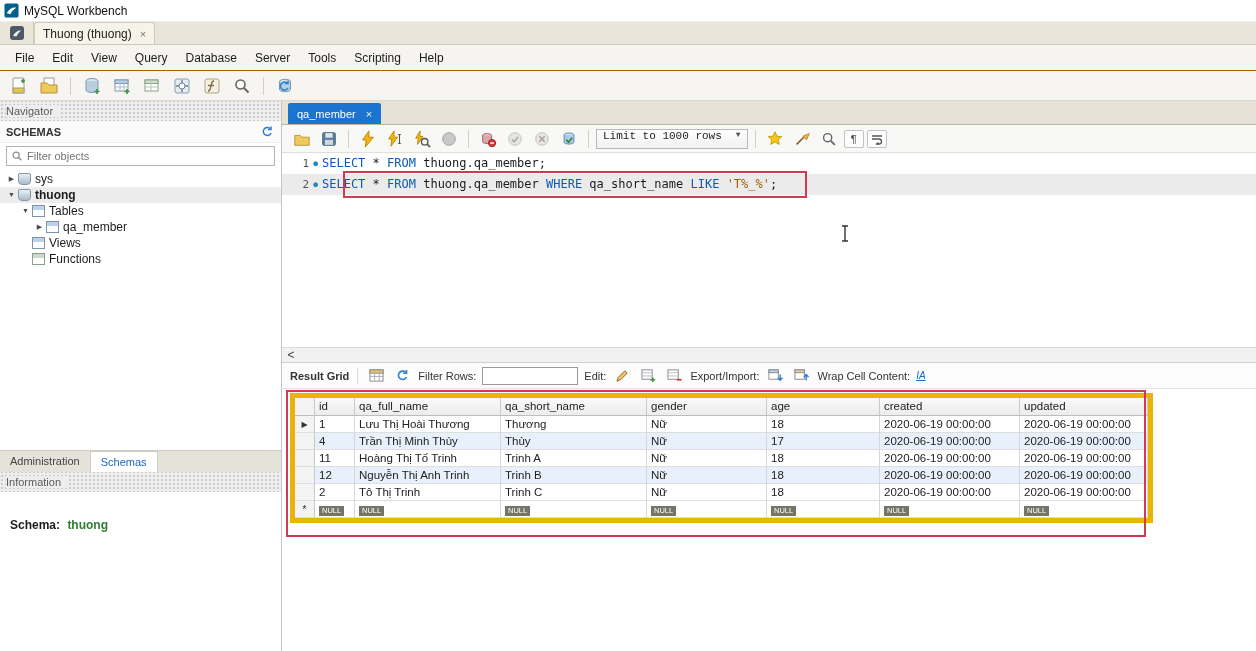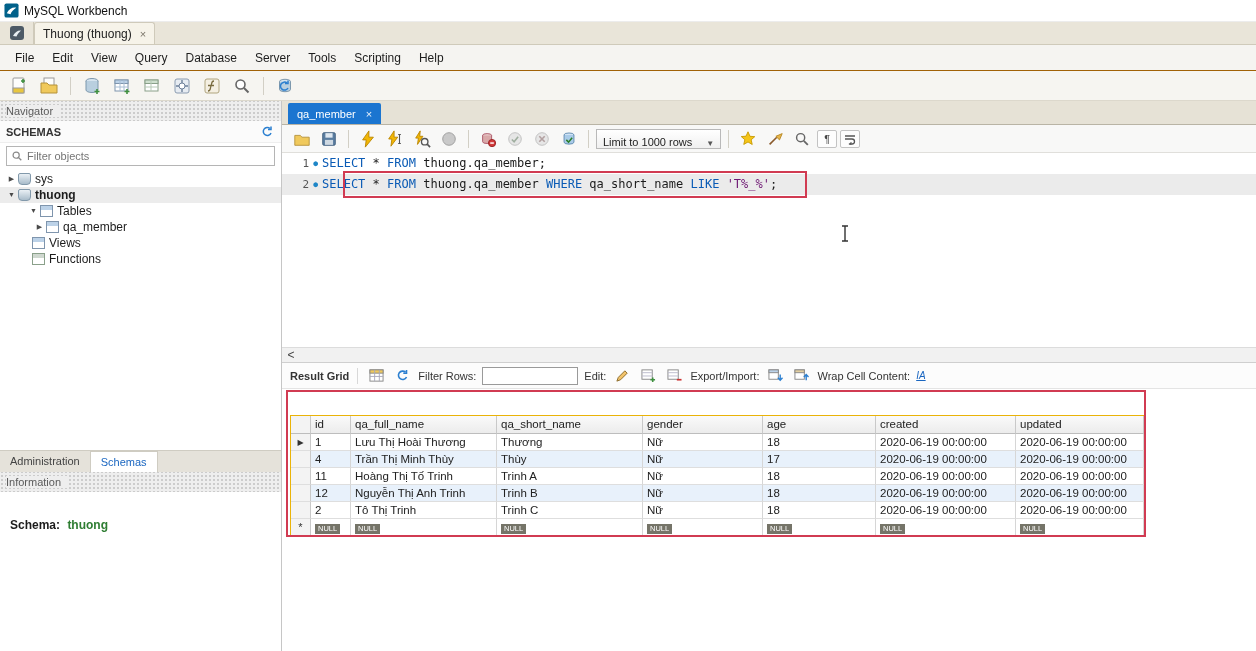--- a/index.html
+++ b/index.html
@@ -69,49 +69,49 @@
   
   .main { flex:1; display:flex; flex-direction:column; min-width:0; }
 
   .doc-tabs { height:24px; background:#e6e2d6; display:flex; align-items:flex-end; padding-left:6px; border-bottom:1px solid #b9b4a5; }
   .doc-tab { height:21px; background:#1b75d0; color:#fff; display:flex; align-items:center; gap:10px; padding:0 9px; font-size:11px; border-radius:2px 2px 0 0; cursor:pointer; }
   .doc-tab .x { color:#eaf2fb; font-size:11px; cursor:pointer; }
 
   .editor-toolbar { height:28px; background:#f8f8f7; display:flex; align-items:center; padding-left:8px; gap:3px; border-bottom:1px solid #e0dfdb; }
   .ebtn { width:24px; height:22px; display:flex; align-items:center; justify-content:center; border-radius:2px; cursor:pointer; }
   .ebtn.boxed { border:1px solid #c3c3c3; background:#fdfdfd; width:20px; height:18px; font-size:11px; color:#444; }
-  .limit-dd { height:20px; border:1px solid #b9b9b9; background:linear-gradient(#ffffff,#f0f0f0); display:flex; align-items:flex-end; padding:0 6px; gap:14px; font-size:11px; color:#222; cursor:pointer; }
+  .limit-dd { height:20px; border:1px solid #b9b9b9; background:linear-gradient(#ffffff,#f0f0f0); display:flex; align-items:flex-start; padding:0 6px; gap:14px; font-size:11px; color:#222; cursor:pointer;font-family:Liberation Mono, monospace; }
   .limit-dd .caret { font-size:8px; color:#555; }
 
   .editor { height:194px; background:#ffffff; position:relative; font-family:"DejaVu Sans Mono",monospace; font-size:12px; }
   .code-line { display:flex; height:21px; line-height:21px; align-items:center; }
   .code-line.hl { background:#ebebeb; }
   .gut { width:40px; flex:none; display:flex; align-items:center; justify-content:flex-end; gap:4px; padding-right:4px; }
   .lnum { color:#555; font-size:11px; }
   .ldot { color:#1e86c7; font-size:8px; }
   .code { white-space:pre; }
   .tk-kw { color:#0a5bb5; }
   .tk-pl { color:#1c1c1c; }
-  .tk-str { color:#701a75; }
+  .tk-str { color:#a16207; }
 
   .esplitter { height:16px; background:#f1f1f1; border-top:1px solid #dcdcdc; border-bottom:1px solid #cfcfcf; display:flex; align-items:center; }
   .collapse-btn { width:14px; height:14px; margin-left:2px; display:flex; align-items:center; justify-content:center; color:#444; font-size:12px; cursor:pointer; }
 
   
   .results { flex:1; background:#fff; display:flex; flex-direction:column; min-height:0; }
   .results-toolbar { height:26px; display:flex; align-items:center; padding-left:8px; gap:6px; border-bottom:1px solid #e4e4e4; font-size:11px; color:#333; background:#fcfcfc; }
   .results-toolbar .lbl { color:#333; }
   .results-toolbar .bold { font-weight:bold; }
   .rsep { width:1px; height:16px; background:#d8d8d8; margin:0 2px; }
   .rbtn { width:20px; height:18px; display:flex; align-items:center; justify-content:center; cursor:pointer; }
   .filter-input { width:96px; height:18px; border:1px solid #9a9a9a; background:#fff; font-size:11px; padding:0 3px; outline:none; font-family:"Liberation Sans",sans-serif; }
   .ia-icon { font-size:10px; color:#1a66c0; text-decoration:underline; font-style:italic; cursor:pointer; }
 
   .grid-wrap { margin:4px 0 0 8px; }
-  .grid { border:1px solid #eab308; width:fit-content; background:#3b82f6;margin-top:22px; }
+  .grid { border:5px solid #eab308; width:fit-content; background:#3b82f6; }
   .grid-header { display:flex; height:18px; }
   .gcell { height:17px; line-height:16px; padding:0 4px; font-size:11.5px; border-right:1px solid #d6d6d6; border-bottom:1px solid #dedede; overflow:hidden; white-space:nowrap; flex:none; }
   .ghead { height:18px; line-height:17px; background:linear-gradient(#fafafa,#ececec); border-right:1px solid #c9c9c9; border-bottom:1px solid #bdbdbd; color:#222; }
   .grow { display:flex; height:17px; background:#fff; }
   .grow.alt { background:#e8f1fb; }
   .gmark { background:#f3f3f3; border-right:1px solid #c9c9c9; text-align:center; color:#333; font-size:8px; padding:0; line-height:17px; }
   .gmark.star { font-size:11px; color:#333; }
   .nullb { display:inline-block; background:#757468; color:#fff; font-size:7.5px; line-height:10px; padding:0 3px; vertical-align:middle; margin-top:3px;text-align:center; }
 
   
@@ -250,21 +250,21 @@
         <div class="tree-row" style="padding-left: 6px;">
           <span class="tw">▶</span>
           <span class="ti ti-schema"></span>
           <span class="tl">sys</span>
         </div>
         <div class="tree-row sel" style="padding-left: 6px;">
           <span class="tw">▼</span>
           <span class="ti ti-schema"></span>
           <span class="tl b">thuong</span>
         </div>
-        <div class="tree-row" style="padding-left: 28px;">
+        <div class="tree-row" style="padding-left: 20px;">
           <span class="tw">▼</span>
           <span class="ti ti-tables"></span>
           <span class="tl">Tables</span>
         </div>
         <div class="tree-row" style="padding-left: 34px;">
           <span class="tw">▶</span>
           <span class="ti ti-table"></span>
           <span class="tl">qa_member</span>
         </div>
         <div class="tree-row" style="padding-left: 20px;">

